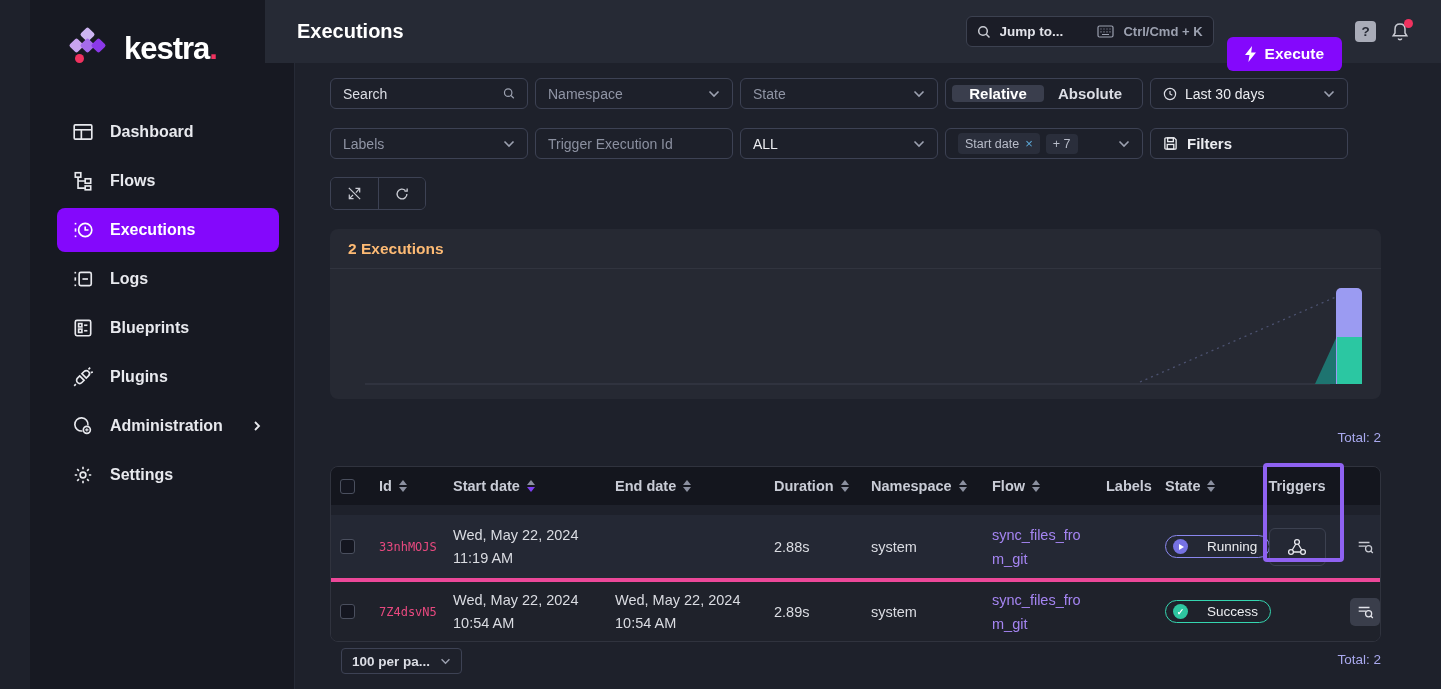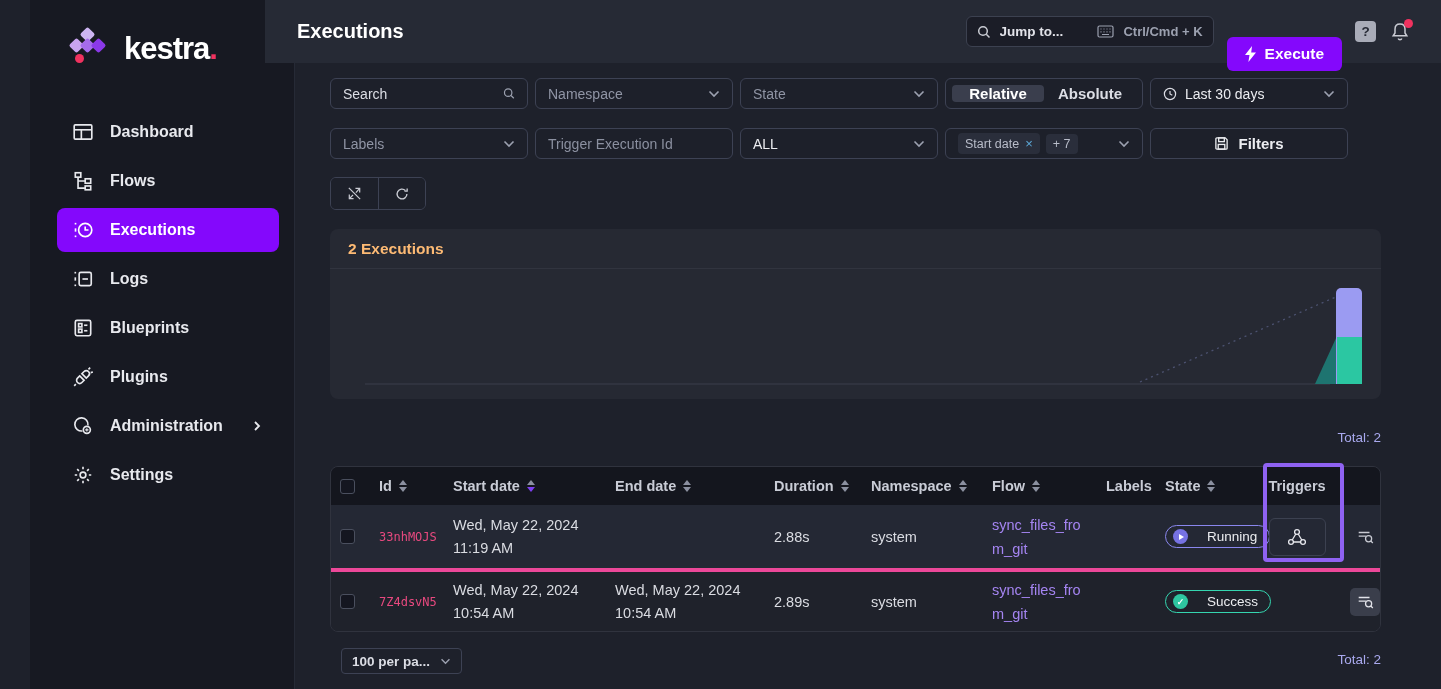--- a/index.html
+++ b/index.html
@@ -45,41 +45,41 @@
   .filters-row { position:absolute; left:65px; width:1018px; display:grid; grid-template-columns:repeat(5,1fr); gap:7px; }
   .row1 { top:15px; } .row2 { top:65px; }
   .f-input input { width:100%; background:transparent; border:none; outline:none; color:#E6E7EC; font-size:14px; font-family:"Liberation Sans",sans-serif; }
   .f-input input::placeholder { color:#DCDEE5; opacity:1; }
   .f-input.muted input::placeholder { color:#8B90A0; }
   .toggle-group { padding:6px; display:flex; align-items:stretch; }
   .toggle-opt { flex:1; display:flex; align-items:center; justify-content:center; border-radius:4px; font-size:15px; font-weight:600; color:#DCDEE5; cursor:pointer; }
   .toggle-opt.sel { background:#3A3E4D; color:#FFFFFF; }
   .tag { background:#2A2E3B; border-radius:4px; font-size:12.5px; color:#B9BDCA; padding:3px 7px; display:flex; align-items:center; gap:6px; margin-right:6px; white-space:nowrap; }
   .tag .x { color:#5CA8D8; font-size:13px; cursor:pointer; }
-  .filters-btn { justify-content:center; gap:9px; color:#ECEDF1; font-size:15px; font-weight:600; cursor:pointer; }
+  .filters-btn { gap:9px; color:#ECEDF1; font-size:15px; font-weight:600; cursor:pointer; }
   .white-txt { color:#ECEDF1; font-weight:400; }
   .btn-pair { position:absolute; left:65px; top:114px; display:flex; border:1px solid #3D4254; border-radius:6px; overflow:hidden; }
   .ibtn { width:47px; height:31px; display:flex; align-items:center; justify-content:center; background:#1D202A; cursor:pointer; }
   .ibtn + .ibtn { border-left:1px solid #3D4254; }
 
   
   .chart-panel { position:absolute; left:65px; top:166px; width:1051px; height:170px; background:#262933; border-radius:8px; }
   .chart-head { height:40px; display:flex; align-items:center; padding-left:18px; font-size:15.5px; font-weight:bold; color:#fdba74; border-bottom:1px solid #31343F; }
   .chart-body { position:relative; height:129px; }
 
   .total-line { position:absolute; right:60px; font-size:13.5px; color:#A9A9EE; }
   .t-top { top:367px; } .t-bottom { top:589px; }
 
   
   .table-wrap { position:absolute; left:65px; top:403px; width:1051px; }
   .extable { border-radius:8px; overflow:hidden; border:1px solid #30333E; }
   .trow { display:grid; grid-template-columns:48px 74px 162px 159px 97px 121px 114px 59px 92px 80px 1fr; align-items:center; }
   .thead { background:#14161E; height:38px; font-size:14.5px; font-weight:bold; color:#C9CCD6; }
   .tbody-row { height:63px; font-size:14.5px; color:#DADCE2; }
-  .r0 { background:#242834; }
+  .r0 { background:#242834;margin-top:10px; }
   .r1 { background:#1F222B; border-top:4px solid #ec4899; }
   .cell { display:flex; align-items:center; }
   .cell.cb-cell { padding-left:9px; }
   .cb { width:15px; height:15px; border:1.5px solid #4A4F5E; border-radius:3px; background:#141620; cursor:pointer; }
   .sort { display:inline-flex; flex-direction:column; gap:2px; margin-left:7px; cursor:pointer; }
   .sort .up { width:0; height:0; border-left:4px solid transparent; border-right:4px solid transparent; border-bottom:5px solid #8B90A0; }
   .sort .dn { width:0; height:0; border-left:4px solid transparent; border-right:4px solid transparent; border-top:5px solid #8B90A0; }
   .sort.desc .dn { border-top-color:#7E3FF2; }
   .exec-id { font-family:"DejaVu Sans Mono", monospace; font-size:12px; color:#E8497F; cursor:pointer; }
   .dt { line-height:23px; }

